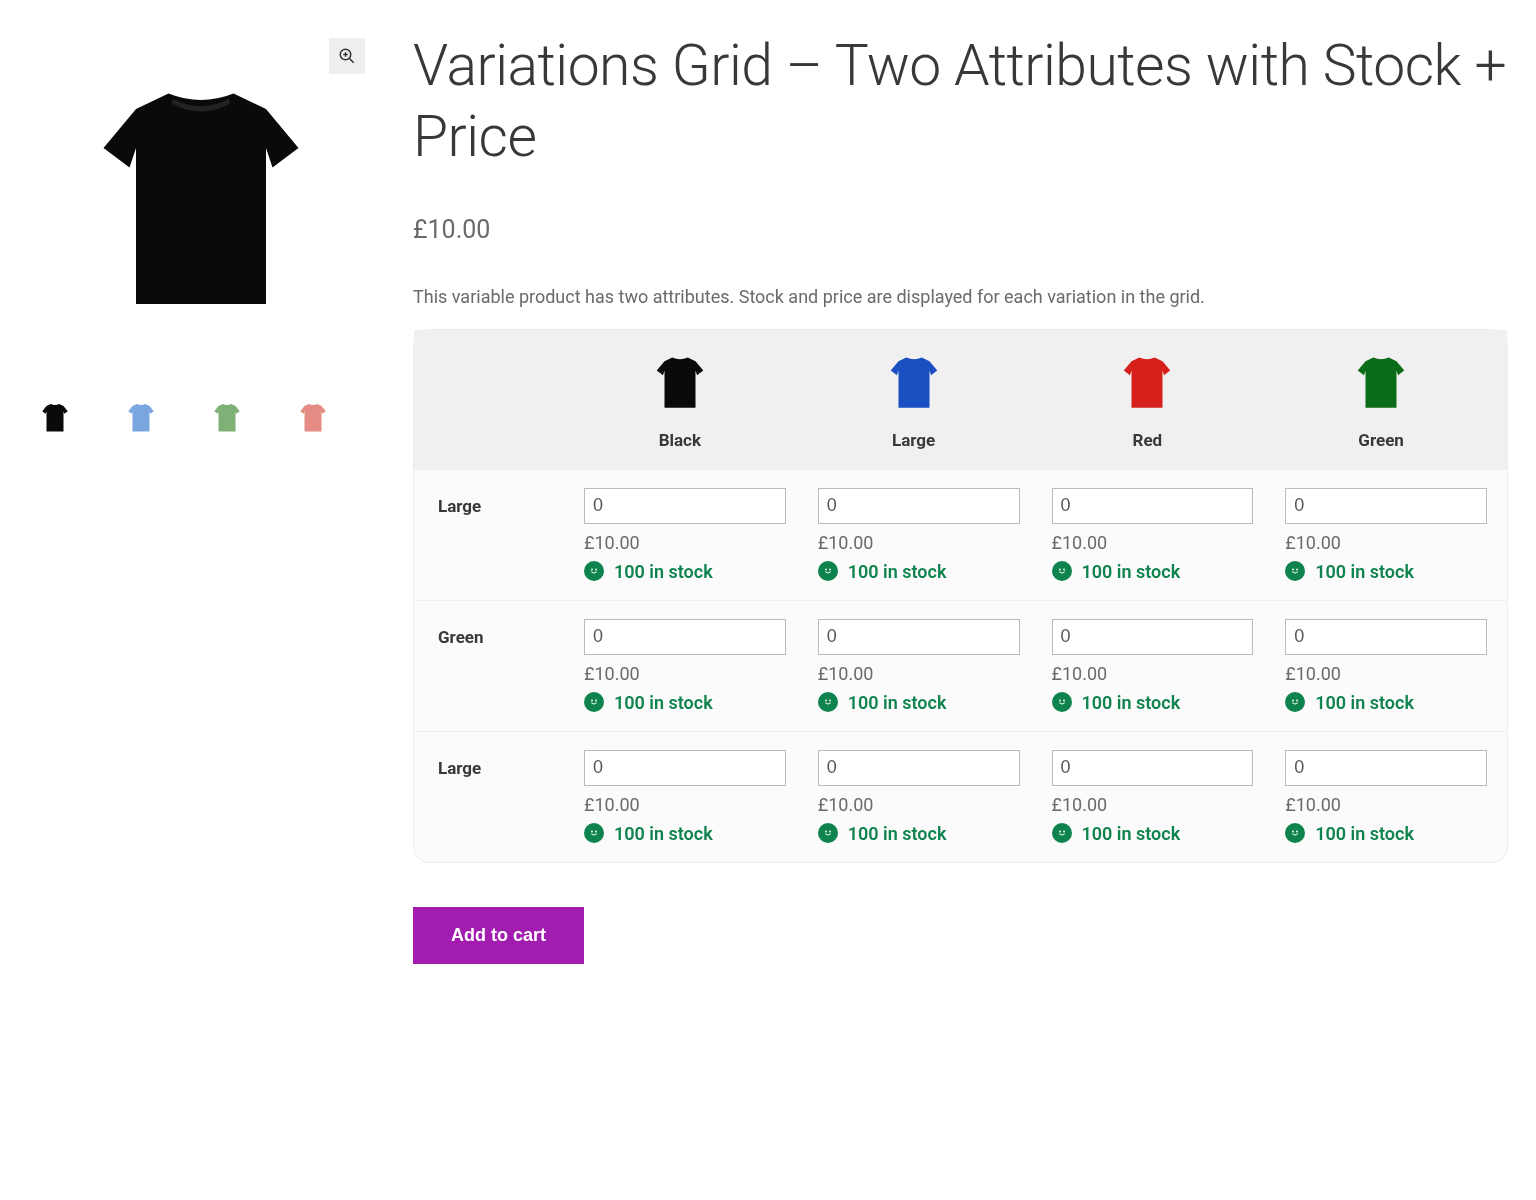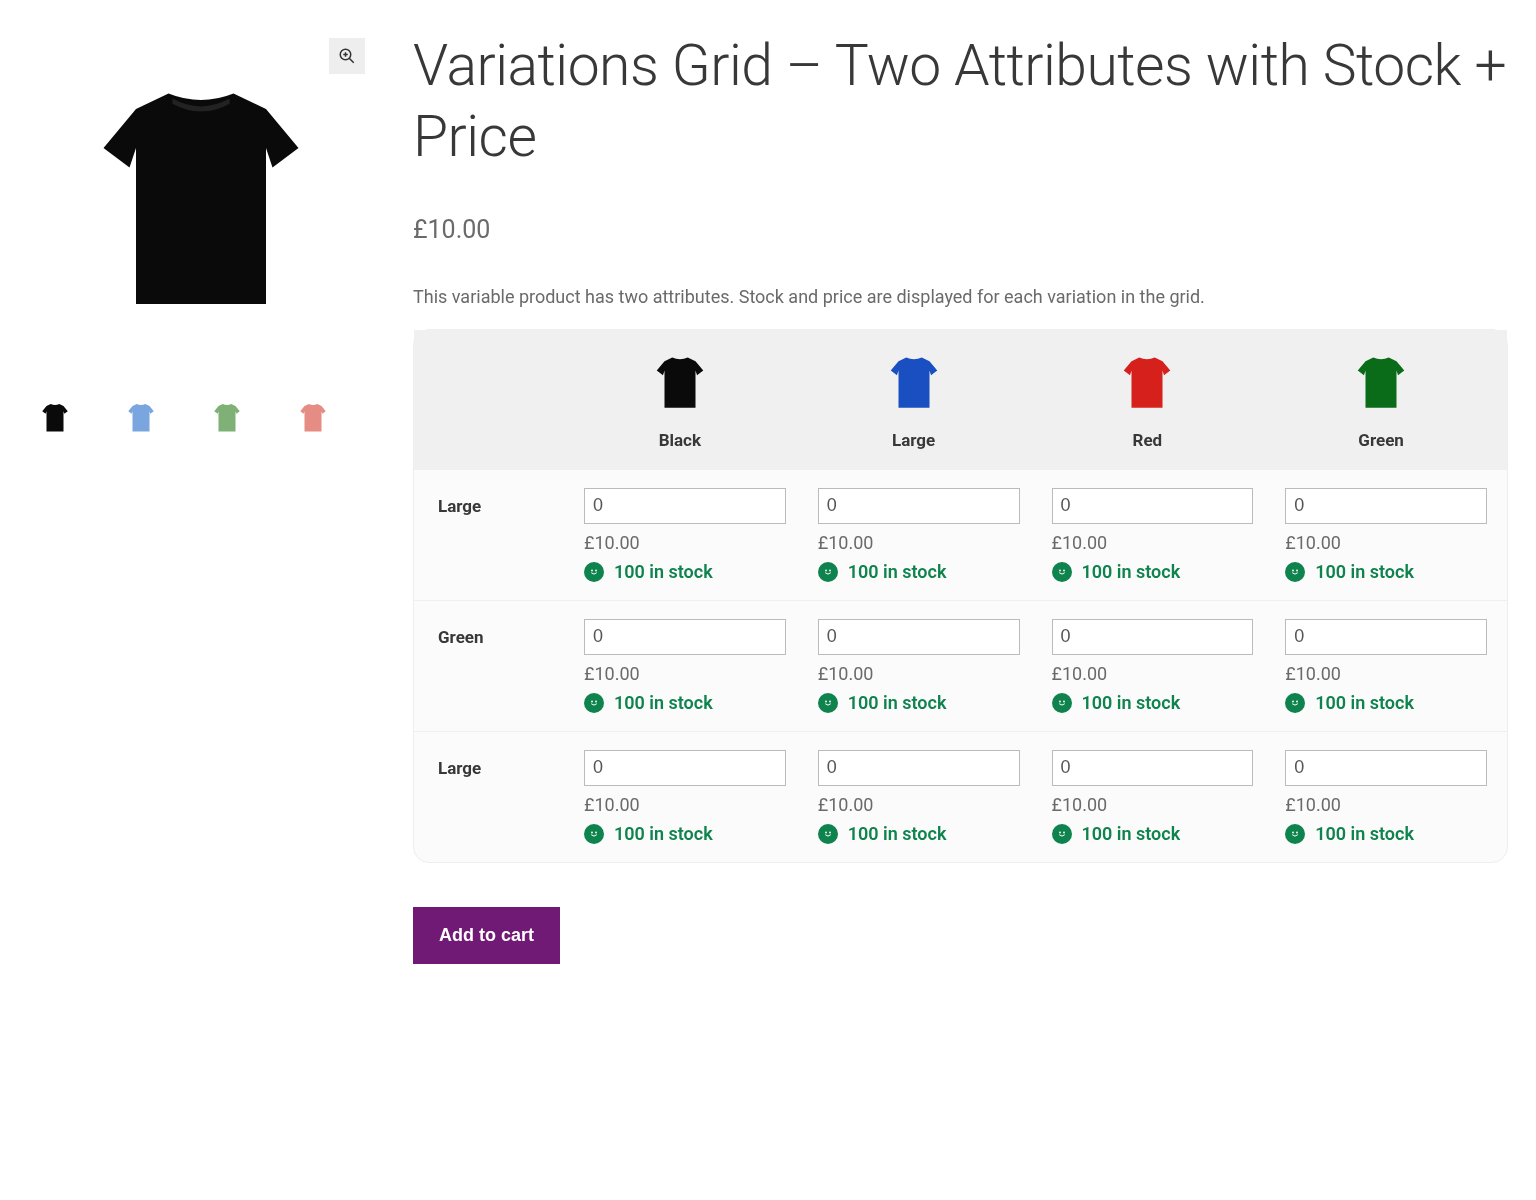--- a/index.html
+++ b/index.html
@@ -128,39 +128,39 @@
     color: #6a6a6a;
     font-size: 18px;
     margin-top: 8px;
   }
   .cell .stock {
     color: #0f834d;
     font-size: 18px;
     font-weight: 600;
     margin-top: 8px;
     display: flex;
-    align-items: flex-end;
+    align-items: flex-start;
     gap: 10px;
   }
   .smiley {
     width: 20px;
     height: 20px;
     border-radius: 50%;
     background: #0f834d;
     display: inline-flex;
     align-items: center;
     justify-content: center;
     flex-shrink: 0;
   }
   .add-btn {
     margin-top: 44px;
-    background: #701a75;
+    background: #a21caf;
     color: #fff;
     border: none;
-    padding: 18px 26px;
+    padding: 18px 38px;
     font-size: 18px;
     font-weight: 600;
     cursor: pointer;
   }
 </style>
 </head>
 <body>
 
 <div class="page">
 

